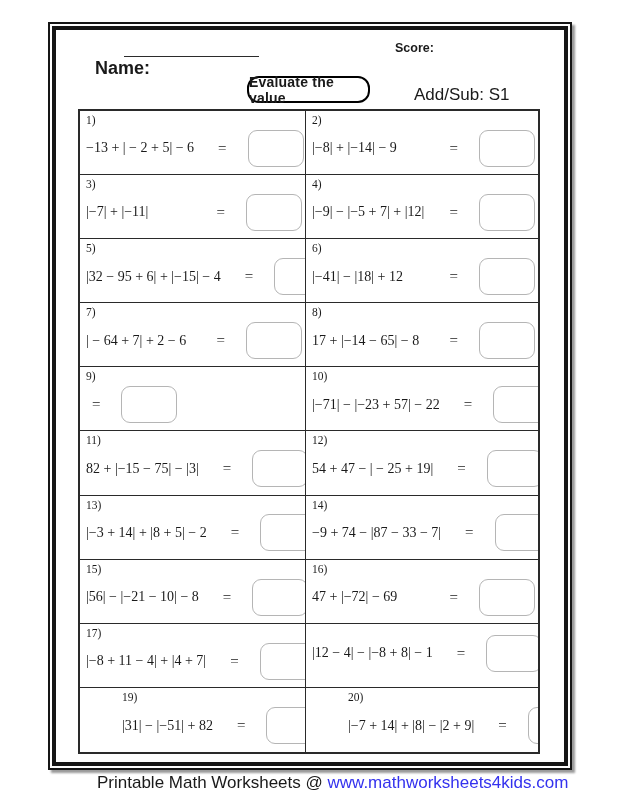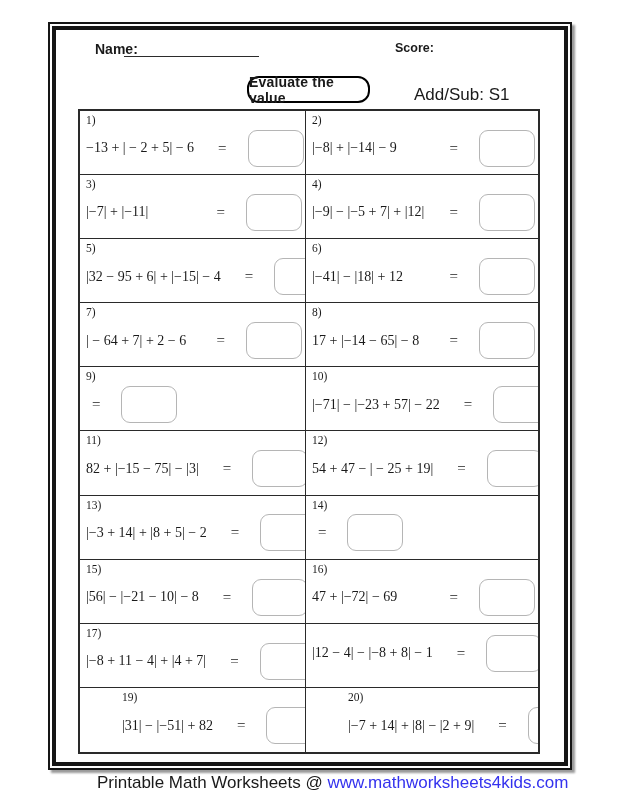--- a/index.html
+++ b/index.html
@@ -22,22 +22,22 @@
     padding: 2px;
     box-shadow: 3px 3px 2px #9a9a9a;
     background: transparent;
   }
   .frame-inner {
     width: 100%; height: 100%;
     box-sizing: border-box;
     border: 4px solid #161616;
   }
   .name-label {
-    position: absolute; left: 95px; top: 41px;
-    font-size: 14px; font-weight: bold;
+    position: absolute; left: 95px; top: 58px;
+    font-size: 18px; font-weight: bold;
   }
   .name-line {
     position: absolute; left: 124px; top: 42px;
     width: 135px; height: 14px;
     border-bottom: 1.6px solid #2b2b2b;
   }
   .score-label {
     position: absolute; left: 395px; top: 41px;
     font-size: 12.5px; font-weight: bold;
   }
@@ -246,20 +246,21 @@
     <div class="p-row">
       <span class="p-expr">|−3 + 14| + |8 + 5| − 2</span>
       <span class="p-eq">=</span>
       <span class="answer-box"></span>
     </div>
   </div>
 
   <div class="cell">
     <div class="p-num">14)</div>
     <div class="p-row">
+      <span class="p-expr">−9 + 74 − |87 − 33 − 7|</span>
       <span class="p-eq">=</span>
       <span class="answer-box"></span>
     </div>
   </div>
 
   <div class="cell">
     <div class="p-num">15)</div>
     <div class="p-row">
       <span class="p-expr">|56| − |−21 − 10| − 8</span>
       <span class="p-eq">=</span>

